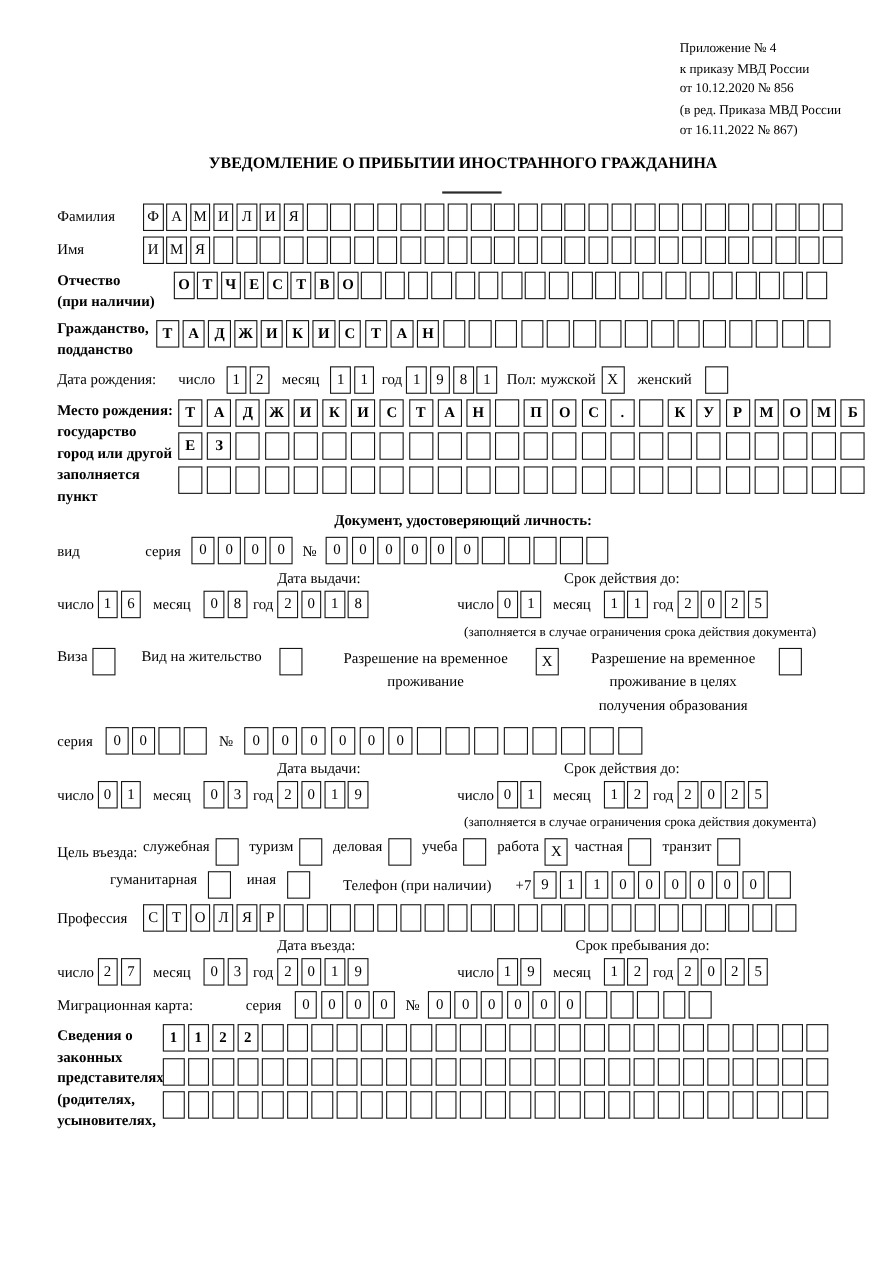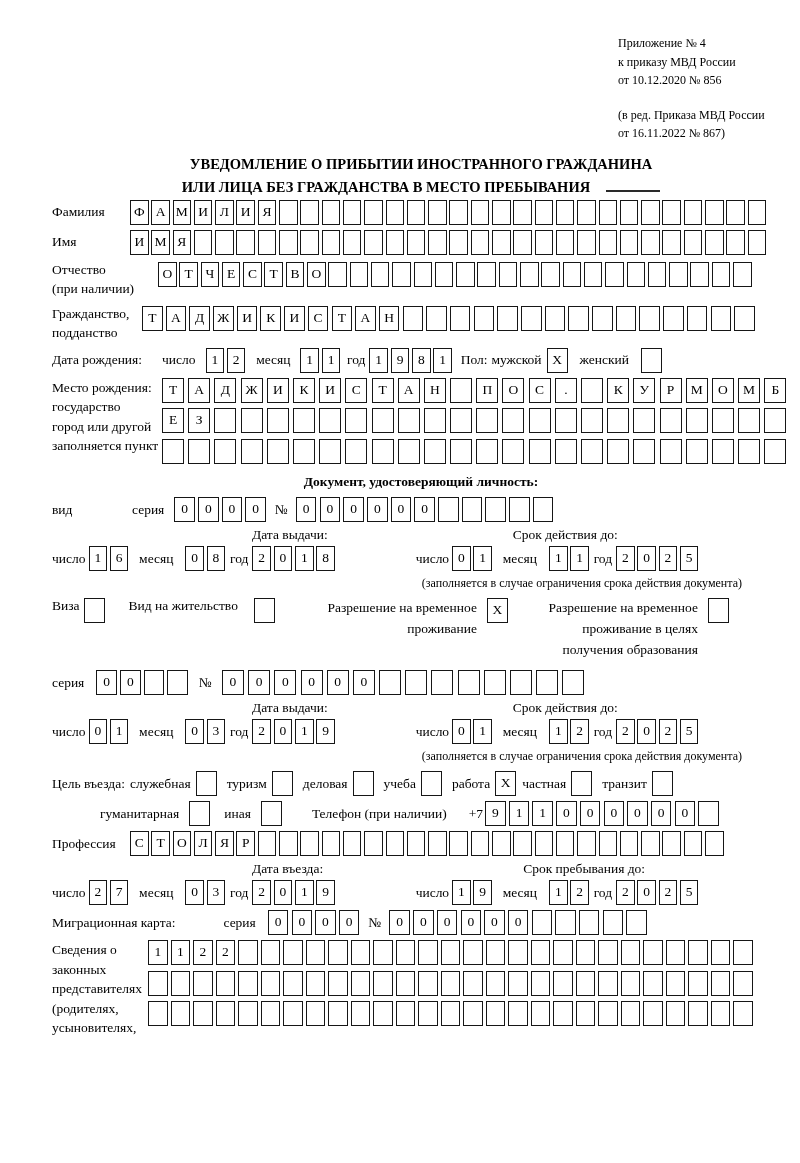--- a/index.html
+++ b/index.html
@@ -6,71 +6,71 @@
   html,body { margin:0; padding:0; }
   body {
     width:800px; height:1163px; background:#ffffff; color:#000;
     font-family:"Liberation Serif","DejaVu Serif",serif;
     font-size:13.5px; overflow:hidden;
   }
   .page { width:800px; height:1163px; padding:34px 10px 0 52px; }
 
   
   .appendix { margin-left:566px; width:176px; font-size:12px; line-height:1.55; }
-  .appendix .gap { margin-top:16px; }
+  .appendix .gap { margin-top:1px; }
   .forma { text-align:right; padding-right:26px; font-weight:bold; font-size:13.5px; margin-top:14px; }
 
   .title { text-align:center; font-weight:bold; font-size:14.5px; line-height:1.62; margin-top:10px; }
   .underline { display:inline-block; width:54px; height:4px; border-bottom:2.2px solid #2a2a2a; margin-left:16px; }
 
   .sec { text-align:center; font-weight:bold; font-size:12.9px; margin-top:26px; margin-bottom:20px; }
 
   .frow { display:flex; align-items:center; margin-bottom:5px; }
-  .frow.top { align-items:flex-start; }
+  .frow.top { align-items:flex-start;font-weight:bold; }
   .lbl { flex:none; }
   .cells { white-space:nowrap; flex:none; }
   .cell {
     display:inline-block; width:18.5px; height:25px; border:1.6px solid #161616;
     margin-right:2.8px; text-align:center; font-size:13.5px; line-height:21px;
     vertical-align:middle; background:#fff;
   }
   .p24 .cell { width:20.5px; margin-right:3.2px; }
   .p26 .cell { width:22px;  margin-right:4.2px; }
   .p23 .cell { width:19.5px; margin-right:3px; }
   .cbx .cell { width:21px; margin-right:0; }
 
   .lblcol { flex:none; line-height:19.5px; }
   .rowstack .cells { display:block; margin-bottom:5.5px; }
 
   .dochead { text-align:center; font-weight:bold; margin:3px 0 7px; }
   .dhead { display:flex; margin:2px 0 3px; }
   .note { font-size:12px; text-align:right; padding-right:48px; margin:1px 0 7px; }
   .intro { line-height:1.7; }
   .permits { display:flex; align-items:flex-start; margin:3px 0 9px; }
-  .plabel { text-align:right; line-height:1.55; }
-  .opt { display:flex; align-items:center; }
+  .plabel { text-align:center; line-height:1.55; }
+  .opt { display:flex; }
   .opt .cells { margin-left:5px; }
 </style>
 </head>
 <body>
 
 <div class="page">
 
   <div class="appendix">
     <div>Приложение № 4</div>
     <div>к приказу МВД России</div>
     <div>от 10.12.2020 № 856</div>
     <div class="gap">(в ред. Приказа МВД России</div>
     <div>от 16.11.2022 № 867)</div>
   </div>
 
   <div class="title">
     <div>УВЕДОМЛЕНИЕ О ПРИБЫТИИ ИНОСТРАННОГО ГРАЖДАНИНА</div>
     <div>
-      <span>ИЛИ ЛИЦА БЕЗ ГРАЖДАНСТВА В МЕСТО ПРЕБЫВАНИЯ</span><span class="underline"></span>
+      <span class="underline"></span>
     </div>
   </div>
 
 
   <div class="frow">
     <span class="lbl" style="width:78px">Фамилия</span>
     <span class="cells"><span class="cell">Ф</span><span class="cell">А</span><span class="cell">М</span><span class="cell">И</span><span class="cell">Л</span><span class="cell">И</span><span class="cell">Я</span><span class="cell"></span><span class="cell"></span><span class="cell"></span><span class="cell"></span><span class="cell"></span><span class="cell"></span><span class="cell"></span><span class="cell"></span><span class="cell"></span><span class="cell"></span><span class="cell"></span><span class="cell"></span><span class="cell"></span><span class="cell"></span><span class="cell"></span><span class="cell"></span><span class="cell"></span><span class="cell"></span><span class="cell"></span><span class="cell"></span><span class="cell"></span><span class="cell"></span><span class="cell"></span></span>
   </div>
 
   <div class="frow">

